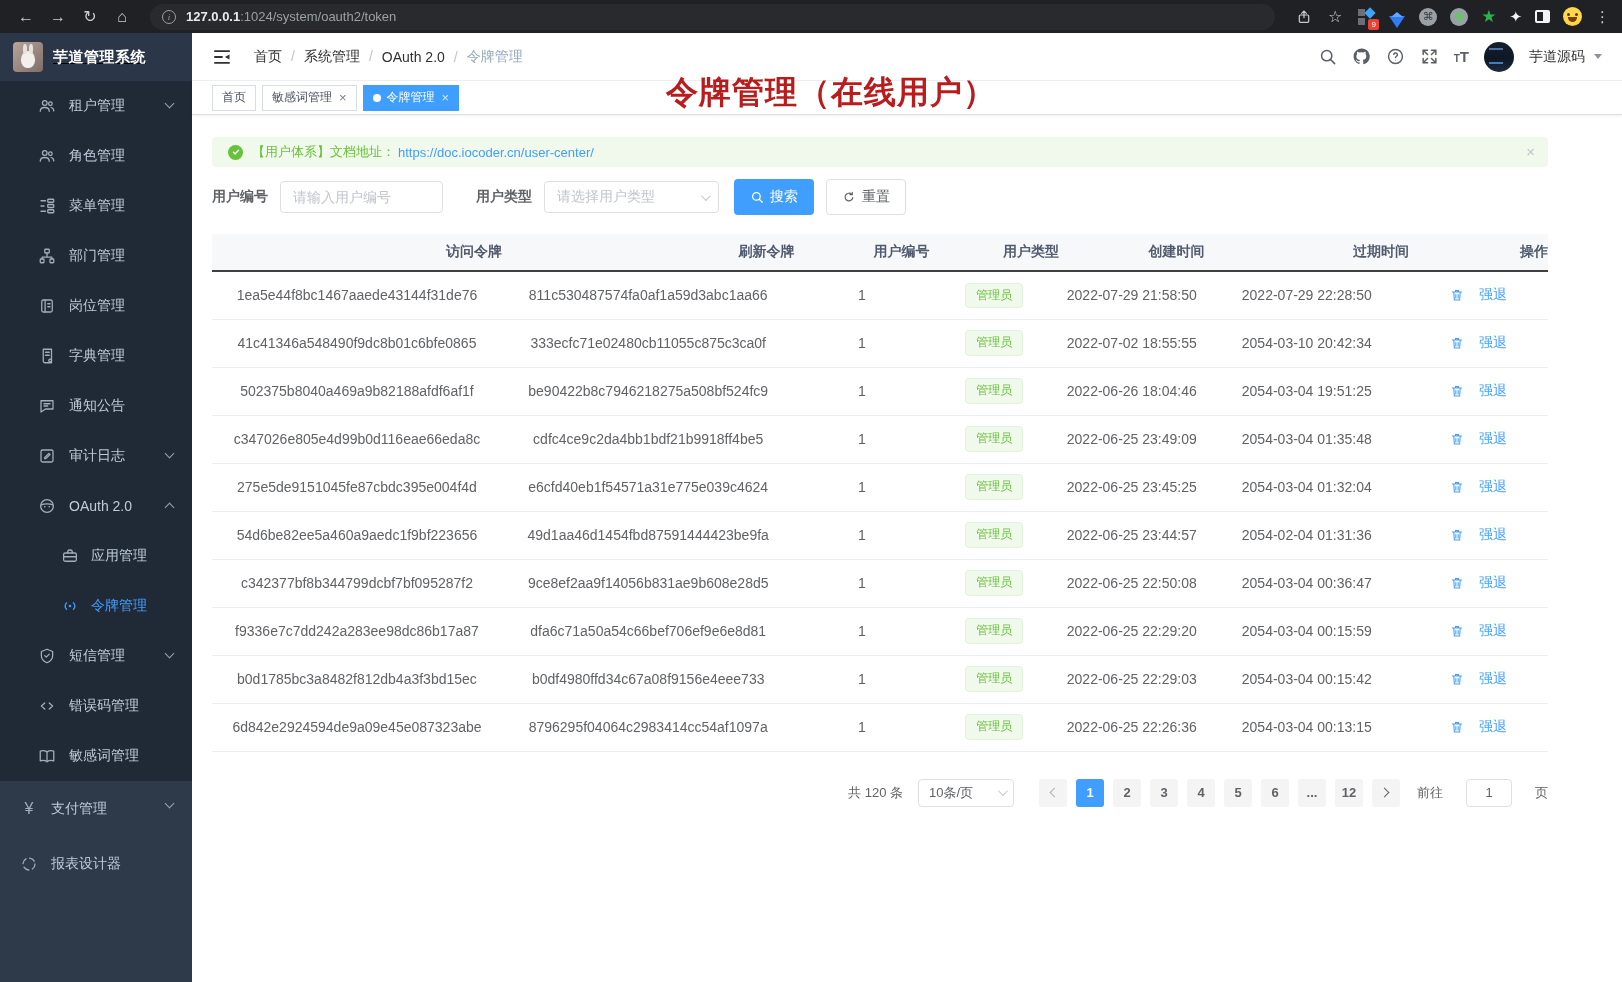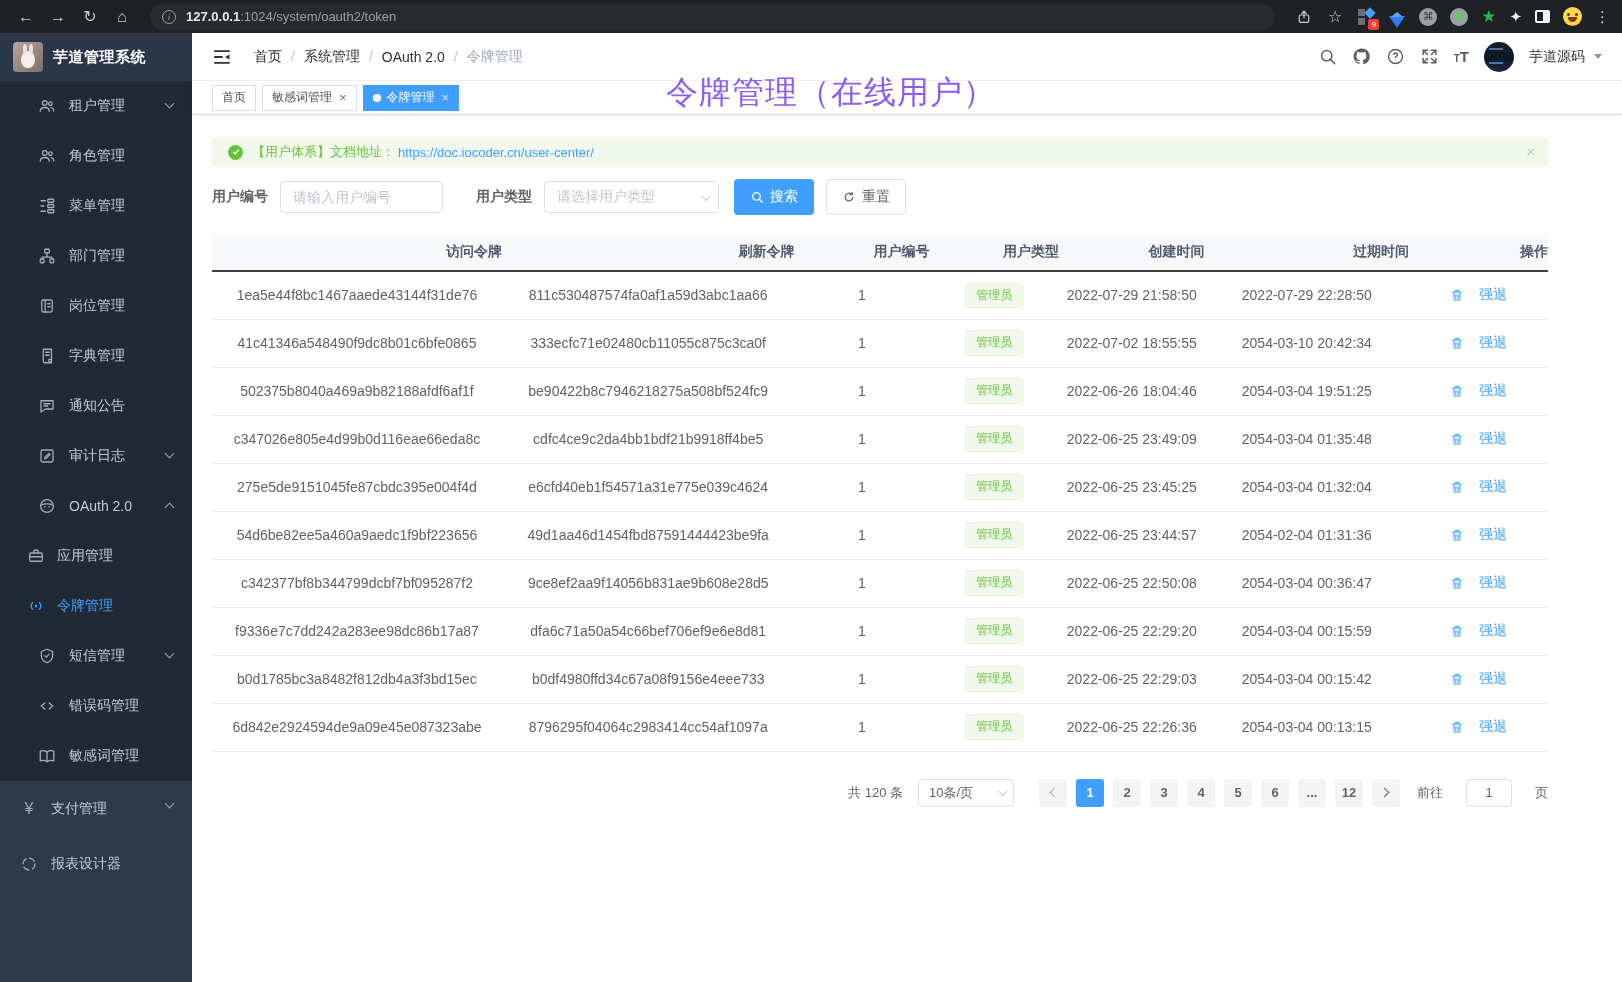--- a/index.html
+++ b/index.html
@@ -28,31 +28,31 @@
   .splitsq { width:15px; height:13px; border:2px solid #f1f3f4; border-radius:2px; position:relative; }
   .splitsq:before { content:""; position:absolute; right:0; top:0; width:5px; height:100%; background:#f1f3f4; }
   .face { width:19px; height:19px; border-radius:50%; background:radial-gradient(circle at 50% 40%, #ffd84d 60%, #f5b820); position:relative; }
   .face:before { content:""; position:absolute; left:4px; top:6px; width:3px; height:3px; border-radius:50%; background:#5b3a00; box-shadow:8px 0 0 #5b3a00; }
   .face:after { content:""; position:absolute; left:5px; top:10px; width:9px; height:5px; border-radius:0 0 9px 9px; background:#7a3d00; }
   .vdots { color:#c9cdd1; font-size:15px; letter-spacing:0; }
 
   
   .app { display:flex; height:949px; }
   .sidebar { width:192px; background:#2e3a4a; display:flex; flex-direction:column; flex:0 0 auto; }
-  .logo-bar { height:48px; background:#2b3649; display:flex; align-items:center; gap:10px; padding:0 13px; flex:0 0 auto; }
+  .logo-bar { height:48px; background:#2b3649; display:flex; align-items:center; gap:10px; padding:0 13px; flex:0 0 auto;text-decoration:underline; }
   .logo-img { width:30px; height:30px; border-radius:4px; background:linear-gradient(135deg,#b9a49b 0%,#7e6d68 100%); position:relative; overflow:hidden; }
   .logo-img:before { content:""; position:absolute; left:8px; top:9px; width:14px; height:17px; border-radius:50% 50% 45% 45%; background:#f2efed; }
   .logo-img:after { content:""; position:absolute; left:10px; top:2px; width:4px; height:10px; border-radius:45%; background:#e8e2df; box-shadow:6px 0 0 #e8e2df; }
   .logo-title { color:#fff; font-size:15px; font-weight:700; letter-spacing:.5px; }
   .menu { flex:1; }
   .submenu-block { background:#202a36; }
   .m-item { height:50px; display:flex; align-items:center; gap:13px; color:#bfcbd9; font-size:14px; padding-left:38px; position:relative; cursor:pointer; }
   .m-item .icn { width:18px; height:18px; color:#a3adbb; flex:0 0 auto; }
   .m-item .icn .glyph { font-size:16px; line-height:18px; display:block; text-align:center; width:18px; }
-  .m-item.lvl3 { padding-left:27px;gap:12px; }
+  .m-item.lvl3 { padding-left:61px;gap:12px; }
   .m-item.lvl1 { padding-left:20px; height:55px; }
   .m-item.active, .m-item.active .icn { color:#409eff; }
   .arr { position:absolute; right:19px; width:7px; height:7px; border-right:1.6px solid #98a3b1; border-bottom:1.6px solid #98a3b1; }
   .arr.down { transform:rotate(45deg); top:19px; }
   .arr.up { transform:rotate(225deg); top:23px; }
 
   .main { flex:1; display:flex; flex-direction:column; position:relative; }
 
   
   .topbar { height:48px; display:flex; align-items:center; padding:0 20px; border-bottom:1px solid #eef0f4; flex:0 0 auto; }
@@ -70,21 +70,21 @@
   .uname { font-size:14px; color:#303133; cursor:pointer; }
   .caret { width:0; height:0; border-left:4px solid transparent; border-right:4px solid transparent; border-top:5px solid #8d939c; margin-left:-6px; cursor:pointer; }
 
   
   .tagbar { height:34px; display:flex; align-items:center; gap:6px; padding:0 20px; border-bottom:1px solid #d8dce5; box-shadow:0 1px 3px rgba(0,21,41,.06); flex:0 0 auto; }
   .tag { height:26px; display:inline-flex; align-items:center; gap:6px; padding:0 9px; border:1px solid #d8dce5; background:#fff; font-size:12px; color:#495060; cursor:pointer; white-space:nowrap; }
   .tag .dot { width:8px; height:8px; border-radius:50%; background:#fff; }
   .tag .x { font-size:13px; line-height:1; margin-left:1px; color:inherit; opacity:.75; }
   .tag.active { background:#409eff; border-color:#409eff; color:#fff; }
 
-  .annotation { position:absolute; left:474px; top:38px; font-size:32px; color:#8b5cf6; font-weight:400; letter-spacing:1px; white-space:nowrap; pointer-events:none; }
+  .annotation { position:absolute; left:474px; top:38px; font-size:32px; color:#b91c1c; font-weight:700; letter-spacing:1px; white-space:nowrap; pointer-events:none; }
 
   
   .content { padding:22px 74px 0 20px; }
   .alert { height:30px; background:#f0f9eb; border-radius:4px; display:flex; align-items:center; padding:0 16px; font-size:13px; color:#67c23a; position:relative; }
   .chk { width:15px; height:15px; border-radius:50%; background:#67c23a; margin-right:9px; display:flex; align-items:center; justify-content:center; flex:0 0 auto; }
   .chk svg { width:10px; height:10px; }
   .alert a { color:#409eff; text-decoration:none; margin-left:3px; }
   .alert .close { position:absolute; right:13px; top:6px; color:#c0c4cc; font-size:15px; cursor:pointer; }
 
   .filters { display:flex; align-items:center; margin-top:12px; font-size:14px; }

